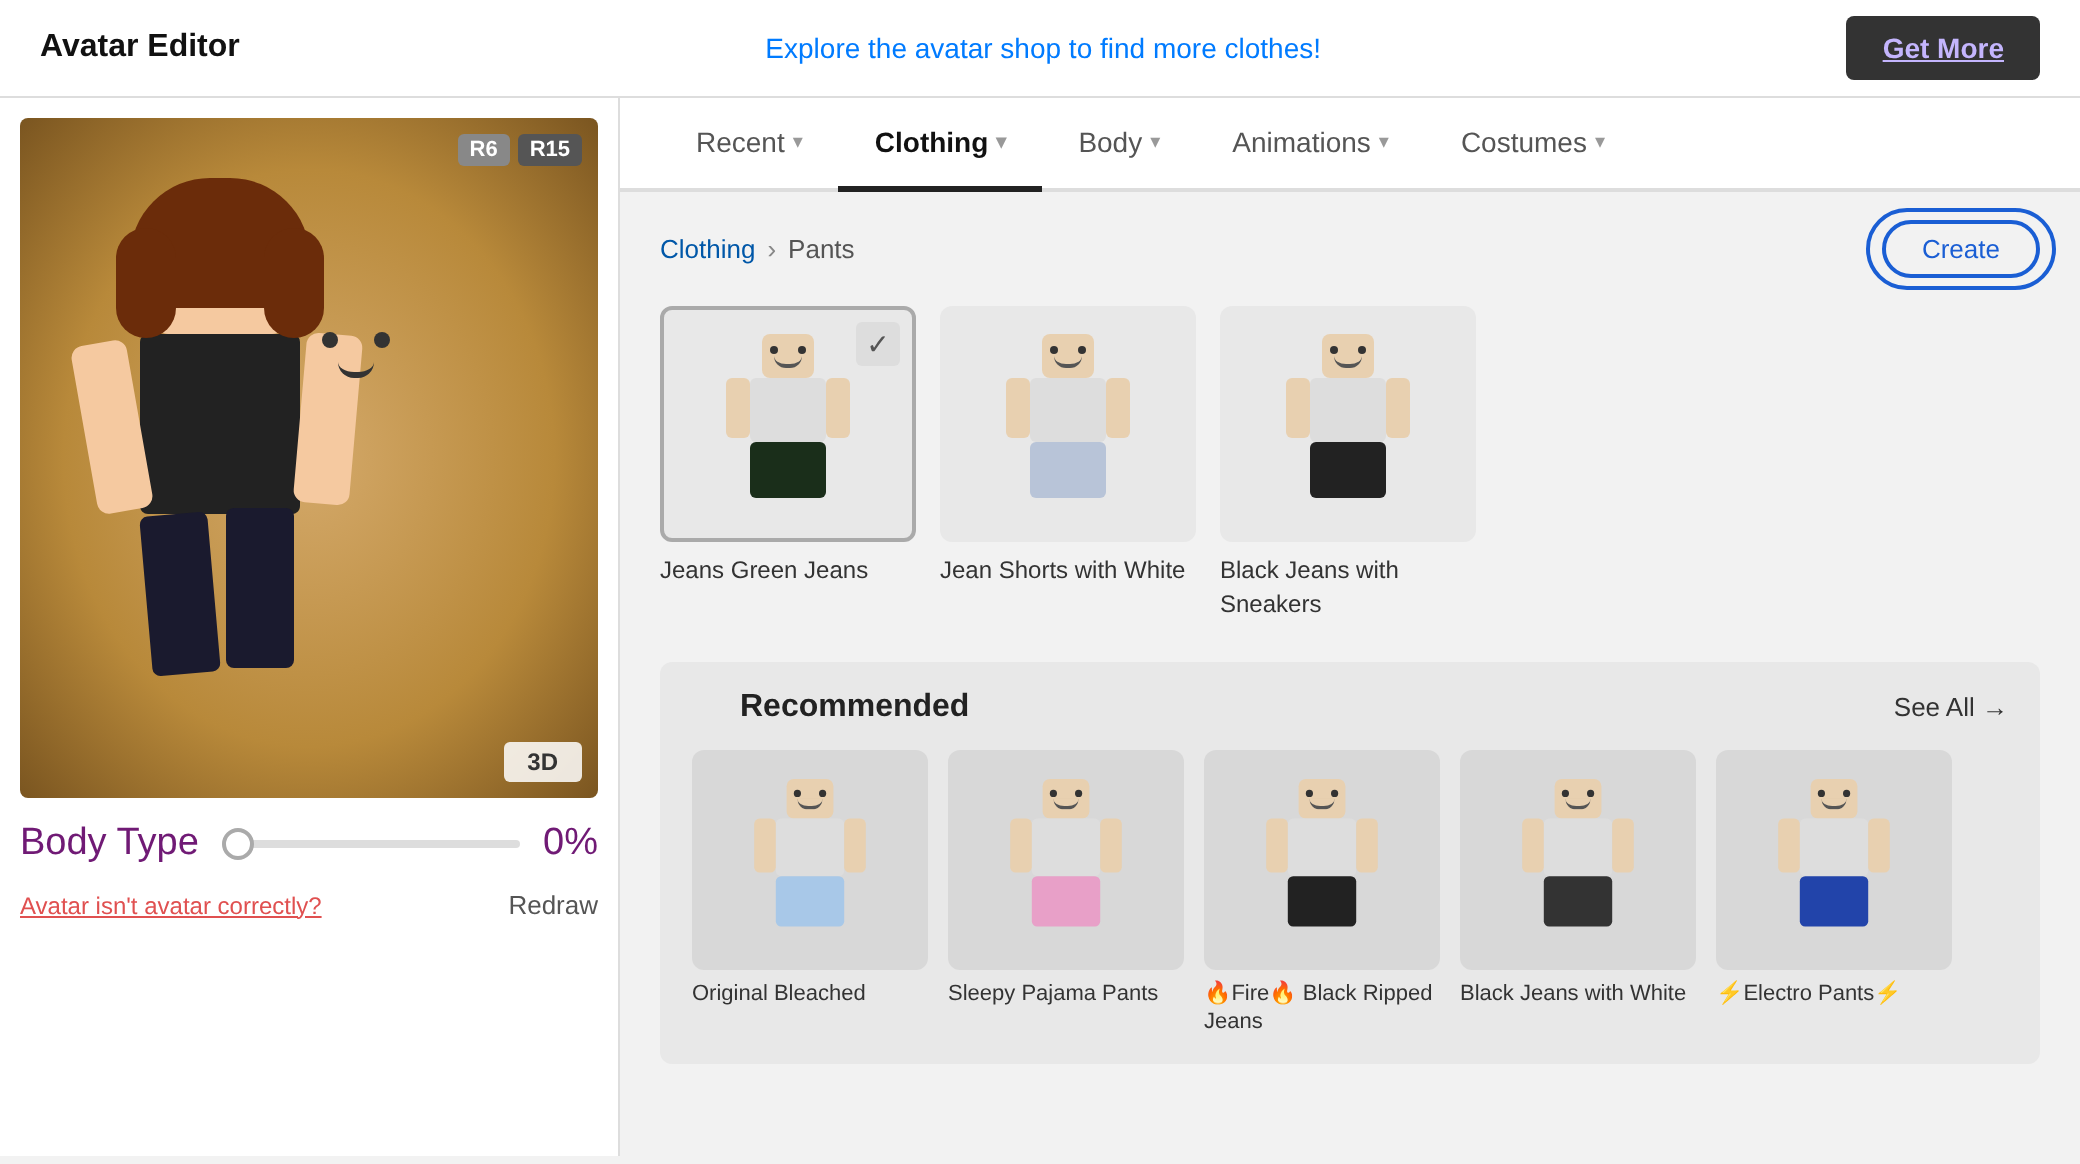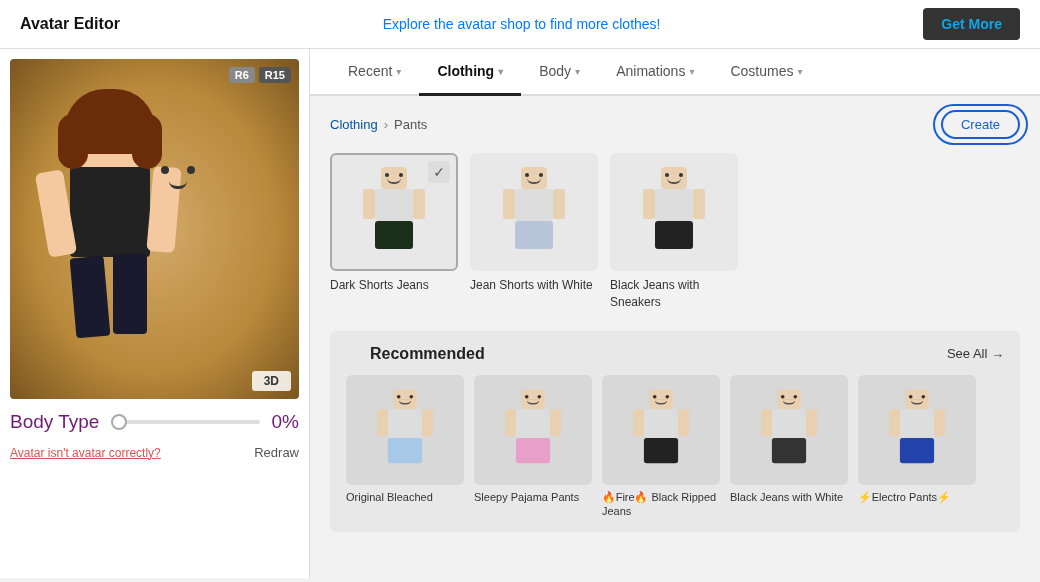--- a/index.html
+++ b/index.html
@@ -30,28 +30,29 @@
       flex: 1;
       text-align: center;
       font-size: 14px;
       color: #555;
     }
     .top-bar-promo span {
       color: #007bff;
     }
     .get-more-btn {
       background: #333;
-      color: #0ea5e9;
+      color: #c4b5fd;
       border: none;
       padding: 8px 18px;
       font-size: 14px;
       font-weight: bold;
       border-radius: 4px;
       cursor: pointer;
       flex-shrink: 0;
+      text-decoration: underline;
     }
 
     
     .main-layout {
       display: flex;
       height: calc(582px - 53px);
     }
 
     
     .left-panel {
@@ -628,21 +629,21 @@
     <div class="ma-eye-l"></div>
     <div class="ma-eye-r"></div>
     <div class="ma-smile"></div>
     <div class="ma-body" style="background:#ddd;"></div>
     <div class="ma-arm-l"></div>
     <div class="ma-arm-r"></div>
     <div class="ma-pants" style="background:#1a2e1a;"></div>
   </div>
               <div class="item-check">✓</div>
             </div>
-            <div class="item-label">Dark Shorts Jeans</div>
+            <div class="item-label">Jeans Green Jeans</div>
           </div>
           <div class="item-card">
             <div class="item-thumb">
               <div class="mini-avatar">
     <div class="ma-head" style="background:#e8d0b0;"></div>
     <div class="ma-eye-l"></div>
     <div class="ma-eye-r"></div>
     <div class="ma-smile"></div>
     <div class="ma-body" style="background:#ddd;"></div>
     <div class="ma-arm-l"></div>

